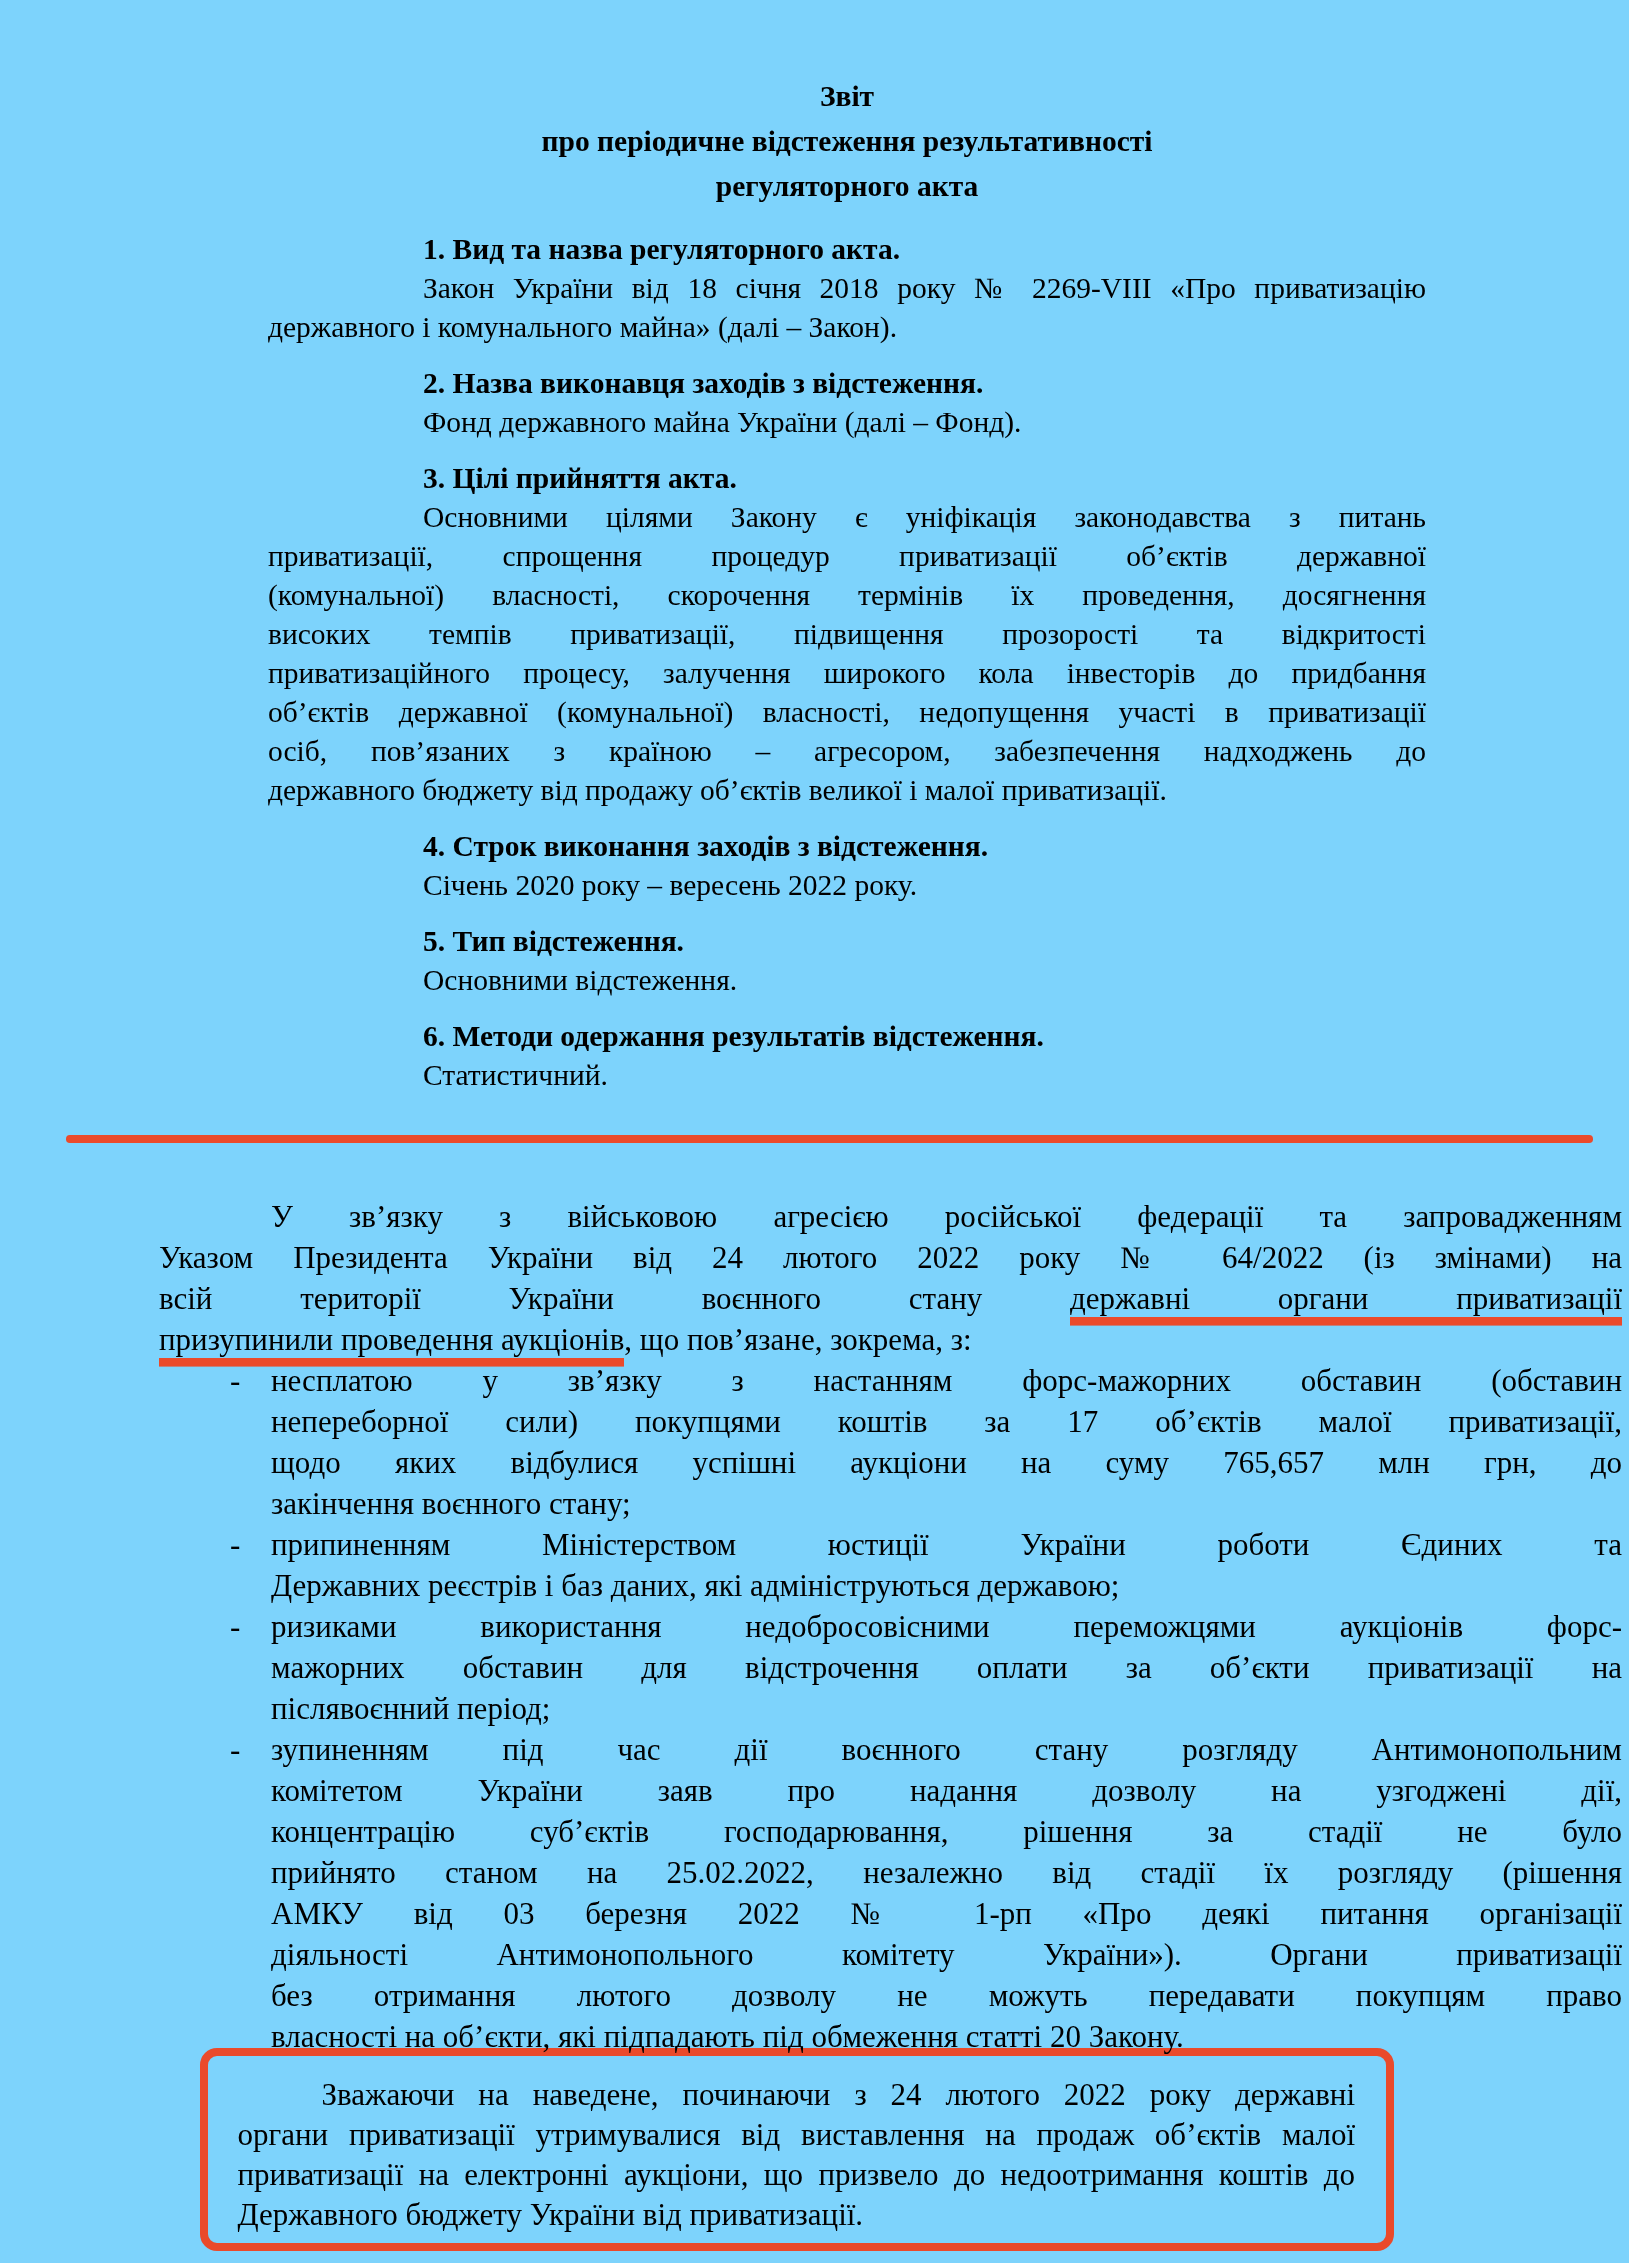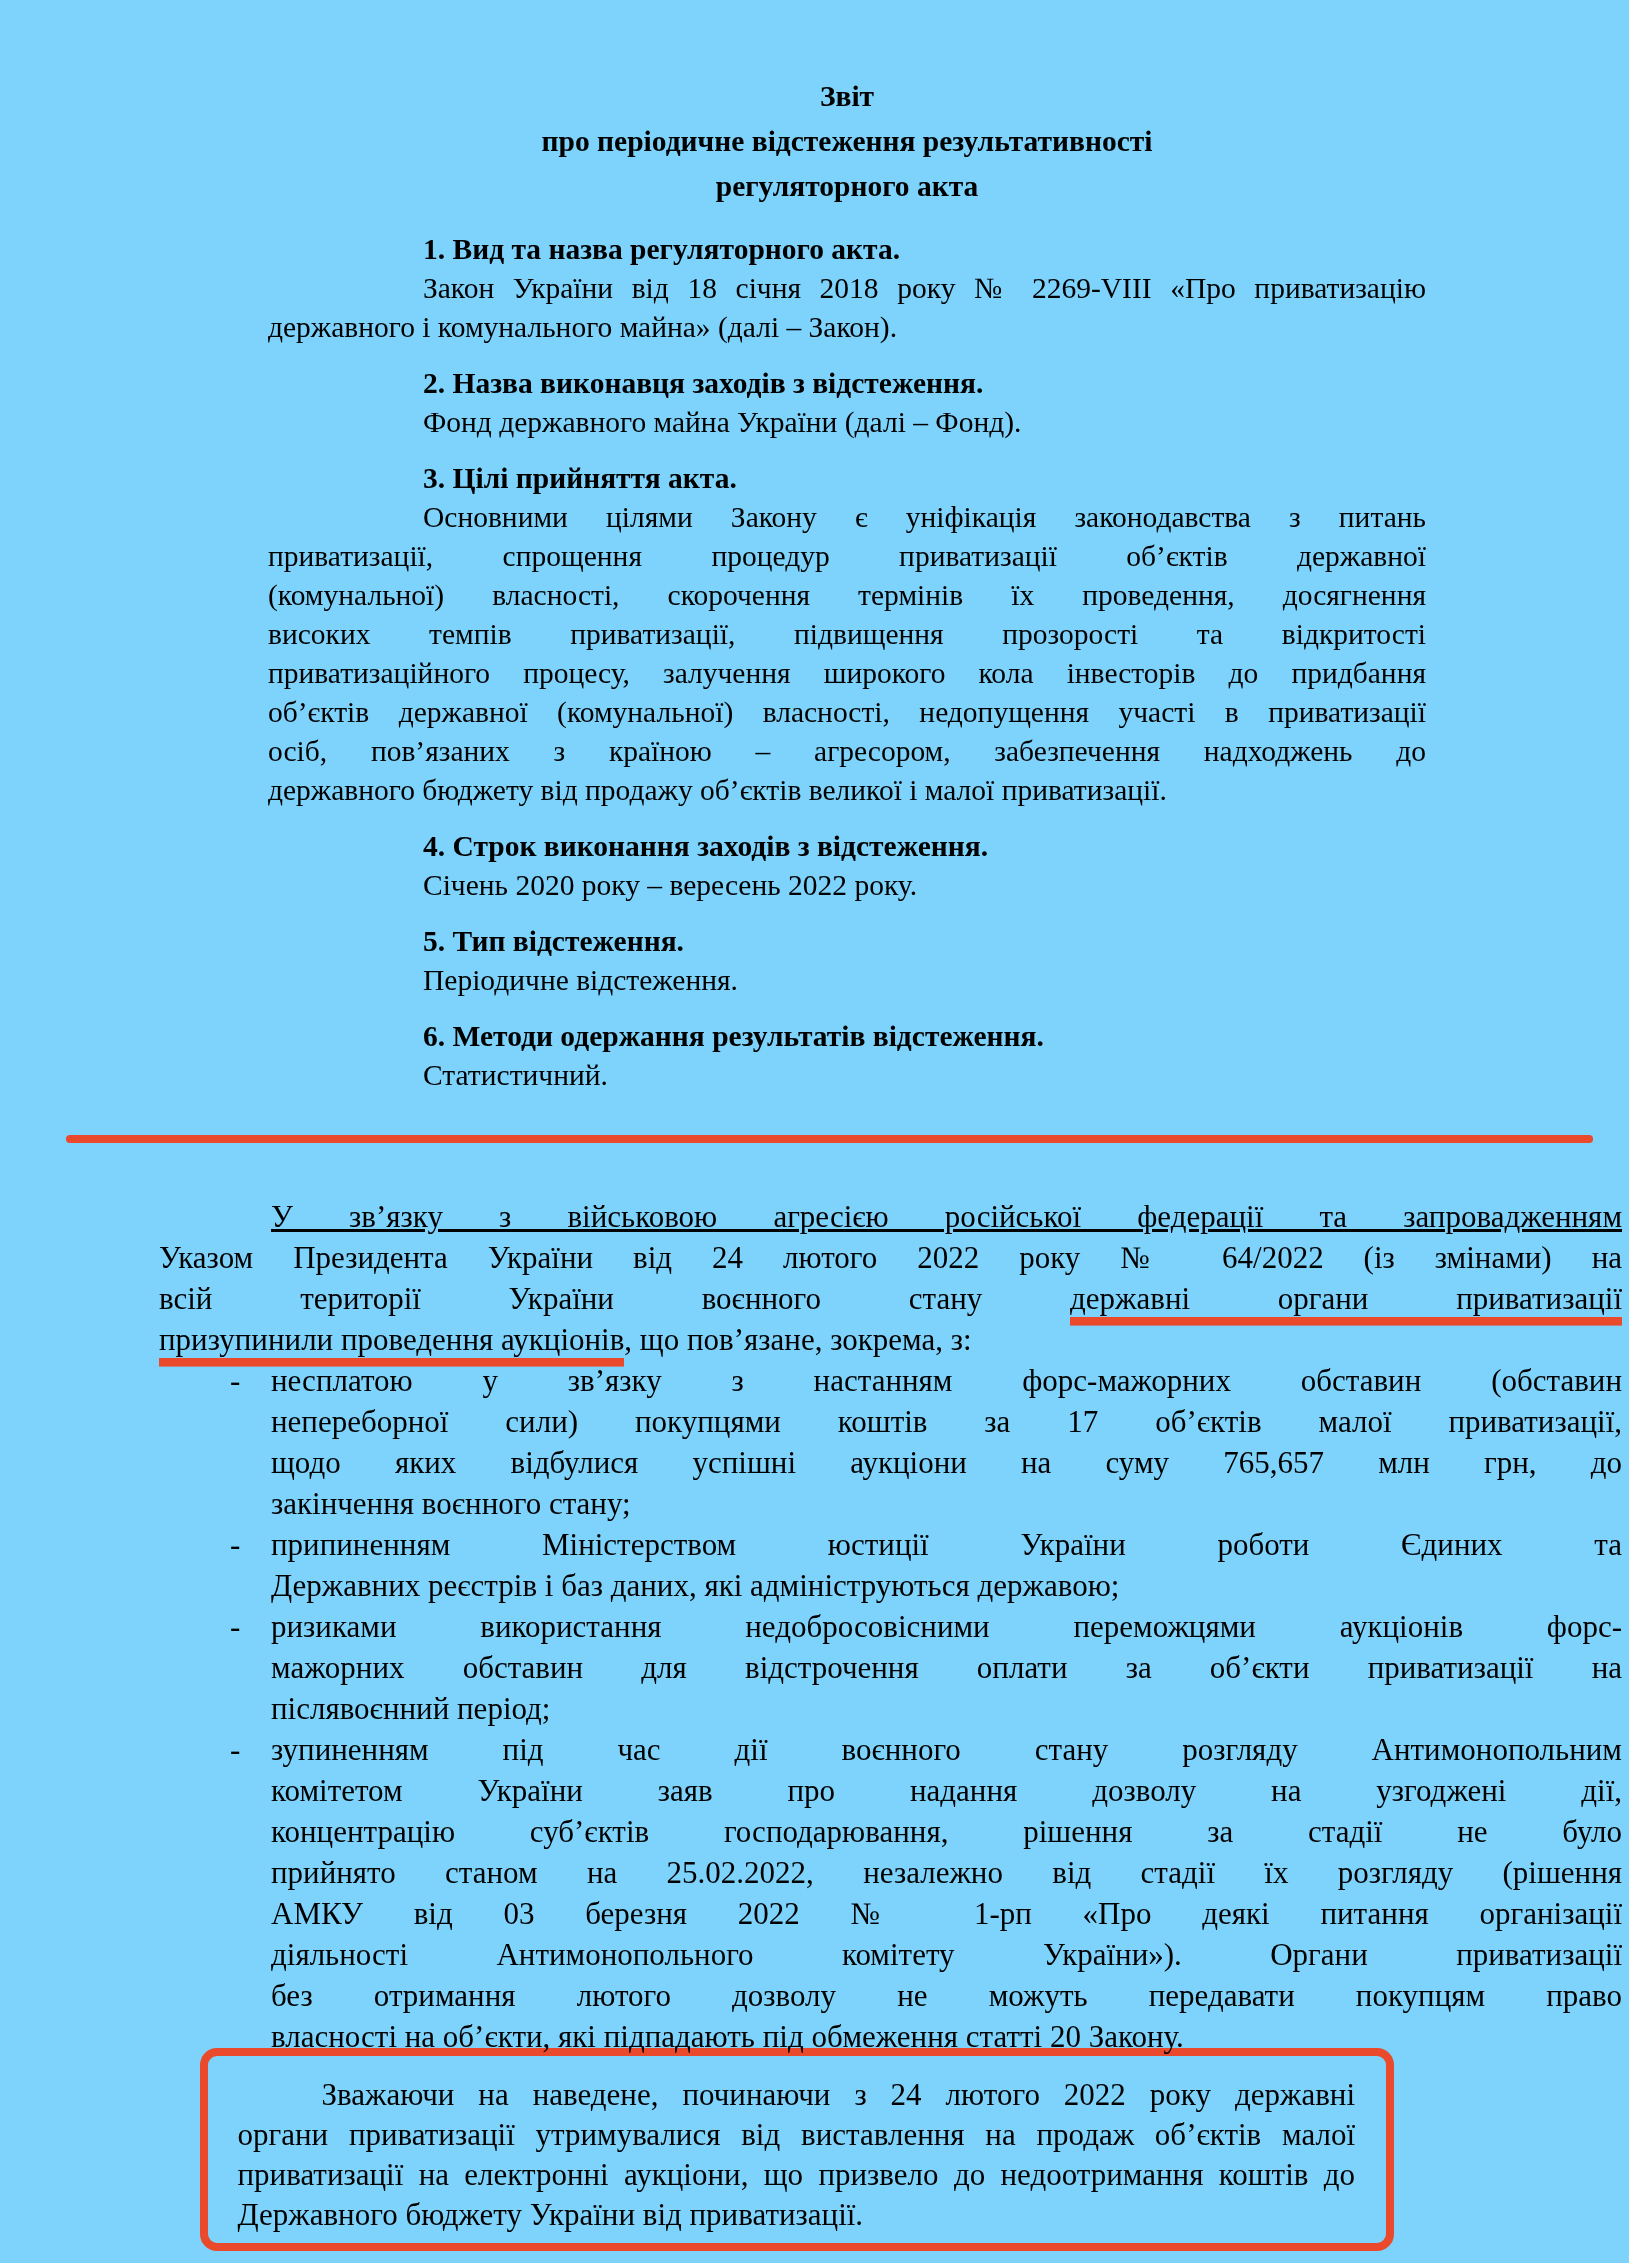--- a/index.html
+++ b/index.html
@@ -29,21 +29,21 @@
   .sep{
     position:absolute;left:66px;top:1135px;width:1527px;height:7.6px;
     background:var(--red);border-radius:3.8px;
   }
   
   .part2{
     position:absolute;left:159px;top:1196px;width:1463px;
     font-size:31px;line-height:41px;
   }
   .part2 .ln{ line-height:41px; }
-  .part2 .ln.ind2{ padding-left:112px;text-decoration:underline; }
+  .part2 .ln.ind2{ padding-left:112px; }
   .red-u{
     background-image:linear-gradient(var(--red),var(--red));
     background-repeat:no-repeat;
     background-size:100% 8.6px;
     background-position:0 100%;
     padding-bottom:9.5px;
   }
   .bullets{ margin-left:112px;width:1351px; }
   .bullet{ position:relative; }
   .bullet .dash{ position:absolute;left:-41px;top:0;line-height:41px; }
@@ -90,21 +90,21 @@
           <div class="ln just">об’єктів державної (комунальної) власності, недопущення участі в приватизації</div>
           <div class="ln just">осіб, пов’язаних з країною – агресором, забезпечення надходжень до</div>
           <div class="ln">державного бюджету від продажу об’єктів великої і малої приватизації.</div>
         </div>
         <div class="sec">
           <div class="ln h">4. Строк виконання заходів з відстеження.</div>
           <div class="ln ind">Січень 2020 року – вересень 2022 року.</div>
         </div>
         <div class="sec">
           <div class="ln h">5. Тип відстеження.</div>
-          <div class="ln ind">Періодичне відстеження.</div>
+          <div class="ln ind">Основними відстеження.</div>
         </div>
         <div class="sec">
           <div class="ln h">6. Методи одержання результатів відстеження.</div>
           <div class="ln ind">Статистичний.</div>
         </div>
       </div>
   </div>
 
   <div class="sep"></div>
 

